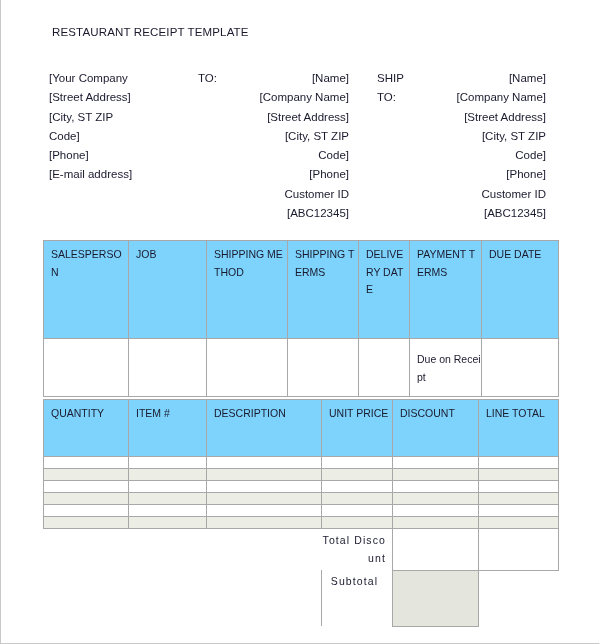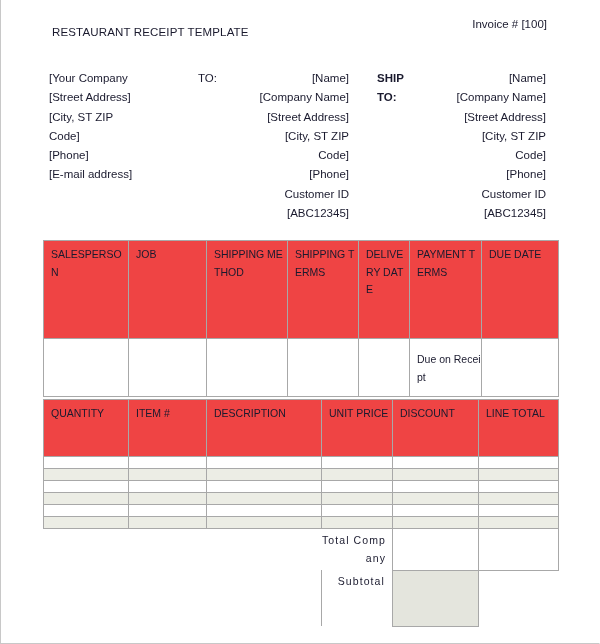--- a/index.html
+++ b/index.html
@@ -58,40 +58,40 @@
     left: 0;
     top: 69px;
     width: 600px;
     font-size: 11.5px;
     line-height: 19.3px;
   }
   .addr-col { position: absolute; top: 0; }
   .col-from  { left: 48px;  width: 140px; text-align: left; }
   .col-to-lb { left: 197px; width: 44px;  text-align: left; }
   .col-to-vl { left: 231px; width: 117px; text-align: right; }
-  .col-sh-lb { left: 376px; width: 44px;  text-align: left; font-weight: bold; }
+  .col-sh-lb { left: 376px; width: 44px;  text-align: left; }
   .col-sh-vl { left: 404px; width: 141px; text-align: right; }
   .addr-col div { white-space: nowrap; }
 
   
   .tbl {
     position: absolute;
     border-collapse: collapse;
     table-layout: fixed;
     font-size: 10.5px;
   }
   .tbl td {
     border: 1px solid #a8a8a8;
     vertical-align: top;
     padding: 5px 0 4px 7px;
     line-height: 17.5px;
     word-break: break-all;
     overflow-wrap: anywhere;
   }
-  .hd { background: #ef4444; margin-left: 28px; }
+  .hd { background: #7dd3fc; margin-left: 28px; }
   .alt { background: #ecede5; }
   .nb { border: none !important; background: transparent !important; }
 
   
   .tbl1 { left: 42px; top: 240px; width: 515px; }
   .tbl1 td { height: 88px; }
   .tbl1 tr.datarow td { height: 41px; padding-top: 12px; }
 
   
   .tbl2 { left: 42px; top: 399px; width: 515px; }
@@ -100,42 +100,41 @@
 
   .lbl-right {
     text-align: right;
     padding: 3px 6px 3px 0 !important;
     letter-spacing: 1.1px;
     border: none !important;
     background: transparent !important;
     vertical-align: top;
   }
   .sub-cell {
-    text-align: right;
+    text-align: center;
     padding: 3px 7px 3px 2px !important;
     letter-spacing: 1.1px;
     border-left: 1px solid #a8a8a8 !important;
     border-top: none !important;
     border-right: none !important;
     border-bottom: none !important;
     background: transparent !important;
     line-height: 18px;
   }
   .val-open   { background: #ffffff; height: 26px; }
   .val-shaded { background: #e4e5dd; height: 46px; }
 </style>
 </head>
 <body>
 
 <div class="page">
 
   <div class="hdr">
     <div class="doc-title">RESTAURANT RECEIPT TEMPLATE</div>
     <div class="meta">
-      <div>Invoice # [100]</div>
     </div>
   </div>
 
   <div class="addr">
 
     <div class="addr-col col-from">
       <div>[Your Company</div>
       <div>[Street Address]</div>
       <div>[City, ST  ZIP</div>
       <div>Code]</div>
@@ -270,21 +269,21 @@
         <td class="alt"></td>
         <td class="alt"></td>
         <td class="alt"></td>
         <td class="alt"></td>
         <td class="alt"></td>
         <td class="alt"></td>
       </tr>
 
       <tr>
         <td class="nb" colspan="3"></td>
-        <td class="lbl-right">Total Company</td>
+        <td class="lbl-right">Total Discount</td>
         <td class="val-open"></td>
         <td class="val-open"></td>
       </tr>
 
       <tr>
         <td class="nb" colspan="3"></td>
         <td class="sub-cell">Subtotal</td>
         <td class="val-shaded"></td>
         <td class="nb"></td>
       </tr>

